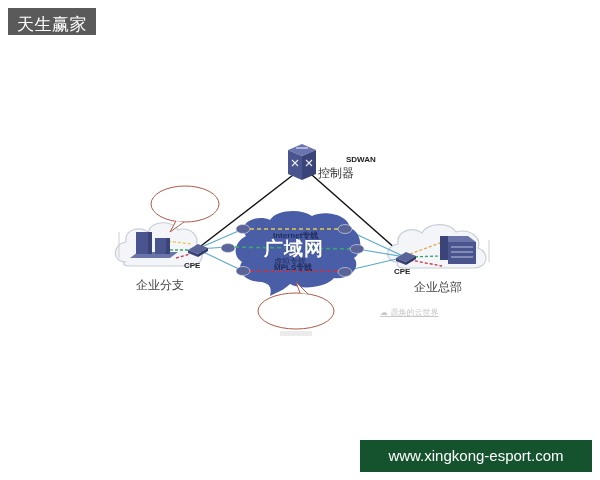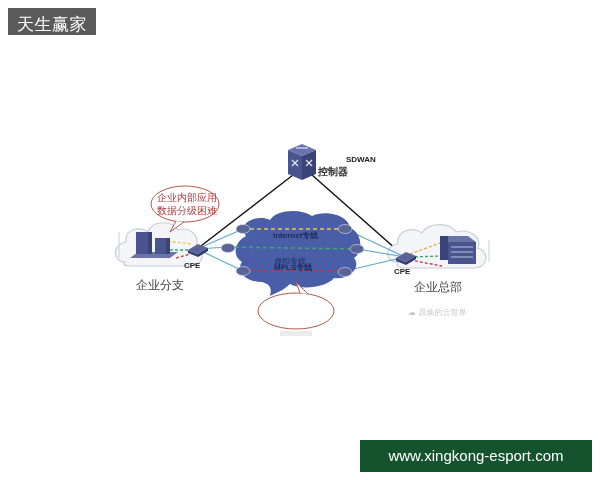--- a/index.html
+++ b/index.html
@@ -19,21 +19,21 @@
   }
   .diagram { position: absolute; left: 0; top: 0; width: 600px; height: 480px; }
   .lbl { position: absolute; white-space: nowrap; }
   .bubble-text {
     position: absolute; color: #b0393a; font-family: "DejaVu Serif", serif;
     font-size: 10px; line-height: 13px; text-align: center; white-space: nowrap;
   }
   .node-label { font-family: Liberation Serif, serif; font-size: 12px; color: #444; }
   .cpe-label { font-family: "Liberation Sans", sans-serif; font-weight: bold; font-size: 8px; color: #222; }
   .sdwan-title { font-family: "Liberation Sans", sans-serif; font-weight: bold; font-size: 8px; color: #222; padding-left: 28px; }
-  .sdwan-sub { font-family: "DejaVu Serif", serif; font-size: 10px; color: #333; font-weight: bold; }
+  .sdwan-sub { font-family: "DejaVu Serif", serif; font-size: 12px; color: #333; }
   .wan-title { font-family: "DejaVu Sans", sans-serif; font-weight: bold; font-size: 19px; color: #ffffff; letter-spacing: 1px; text-shadow: 0 0 2px #3a4a8a; }
   .link-label { font-size: 8px; color: #1e2a55; font-weight: bold; font-family: "Liberation Sans", sans-serif; }
   .watermark { font-size: 8px; color: #c8c8c8; font-family: "DejaVu Sans", sans-serif; }
 </style>
 </head>
 <body>
 
 <div class="brand-badge">天生赢家</div>
 
 <div class="diagram">
@@ -139,33 +139,30 @@
     <rect x="280" y="331" width="32" height="5" fill="#ececec"></rect>
 
     <line x1="489" y1="240" x2="489" y2="262" stroke="#cfcfcf" stroke-width="1"></line>
     <line x1="119" y1="232" x2="119" y2="258" stroke="#cfcfcf" stroke-width="1"></line>
   </svg>
 
   
   <div class="lbl sdwan-title" style="left:318px; top:155px;">SDWAN</div>
   <div class="lbl sdwan-sub" style="left:318px; top:165px;">控制器</div>
 
+  <div class="lbl wan-title" style="left:264px; top:236px;">广域网</div>
   <div class="lbl link-label" style="left:273px; top:230px;">Internet专线</div>
   <div class="lbl link-label" style="left:274px; top:256px; font-weight:normal; font-family:Liberation Serif, serif; color:#1e2a55;">虚拟专线</div>
   <div class="lbl link-label" style="left:274px; top:262px;">MPLS专线</div>
 
   <div class="lbl cpe-label" style="left:184px; top:261px;">CPE</div>
   <div class="lbl cpe-label" style="left:394px; top:267px;">CPE</div>
 
   <div class="lbl node-label" style="left:136px; top:277px;">企业分支</div>
   <div class="lbl node-label" style="left:414px; top:279px;">企业总部</div>
 
-  <div class="bubble-text" style="left:157px; top:191px; width:56px;">
-    <div>企业内部应用</div>
-    <div>数据分级困难</div>
-  </div>
 
-  <div class="lbl watermark" style="left:408px; top:307px;">
+  <div class="lbl watermark" style="left:380px; top:307px;text-decoration:underline;">
     <span>☁ </span><span>愿焕的云世界</span>
   </div>
 </div>
 
 <div class="url-badge">www.xingkong-esport.com</div>
 
 </body></html>

